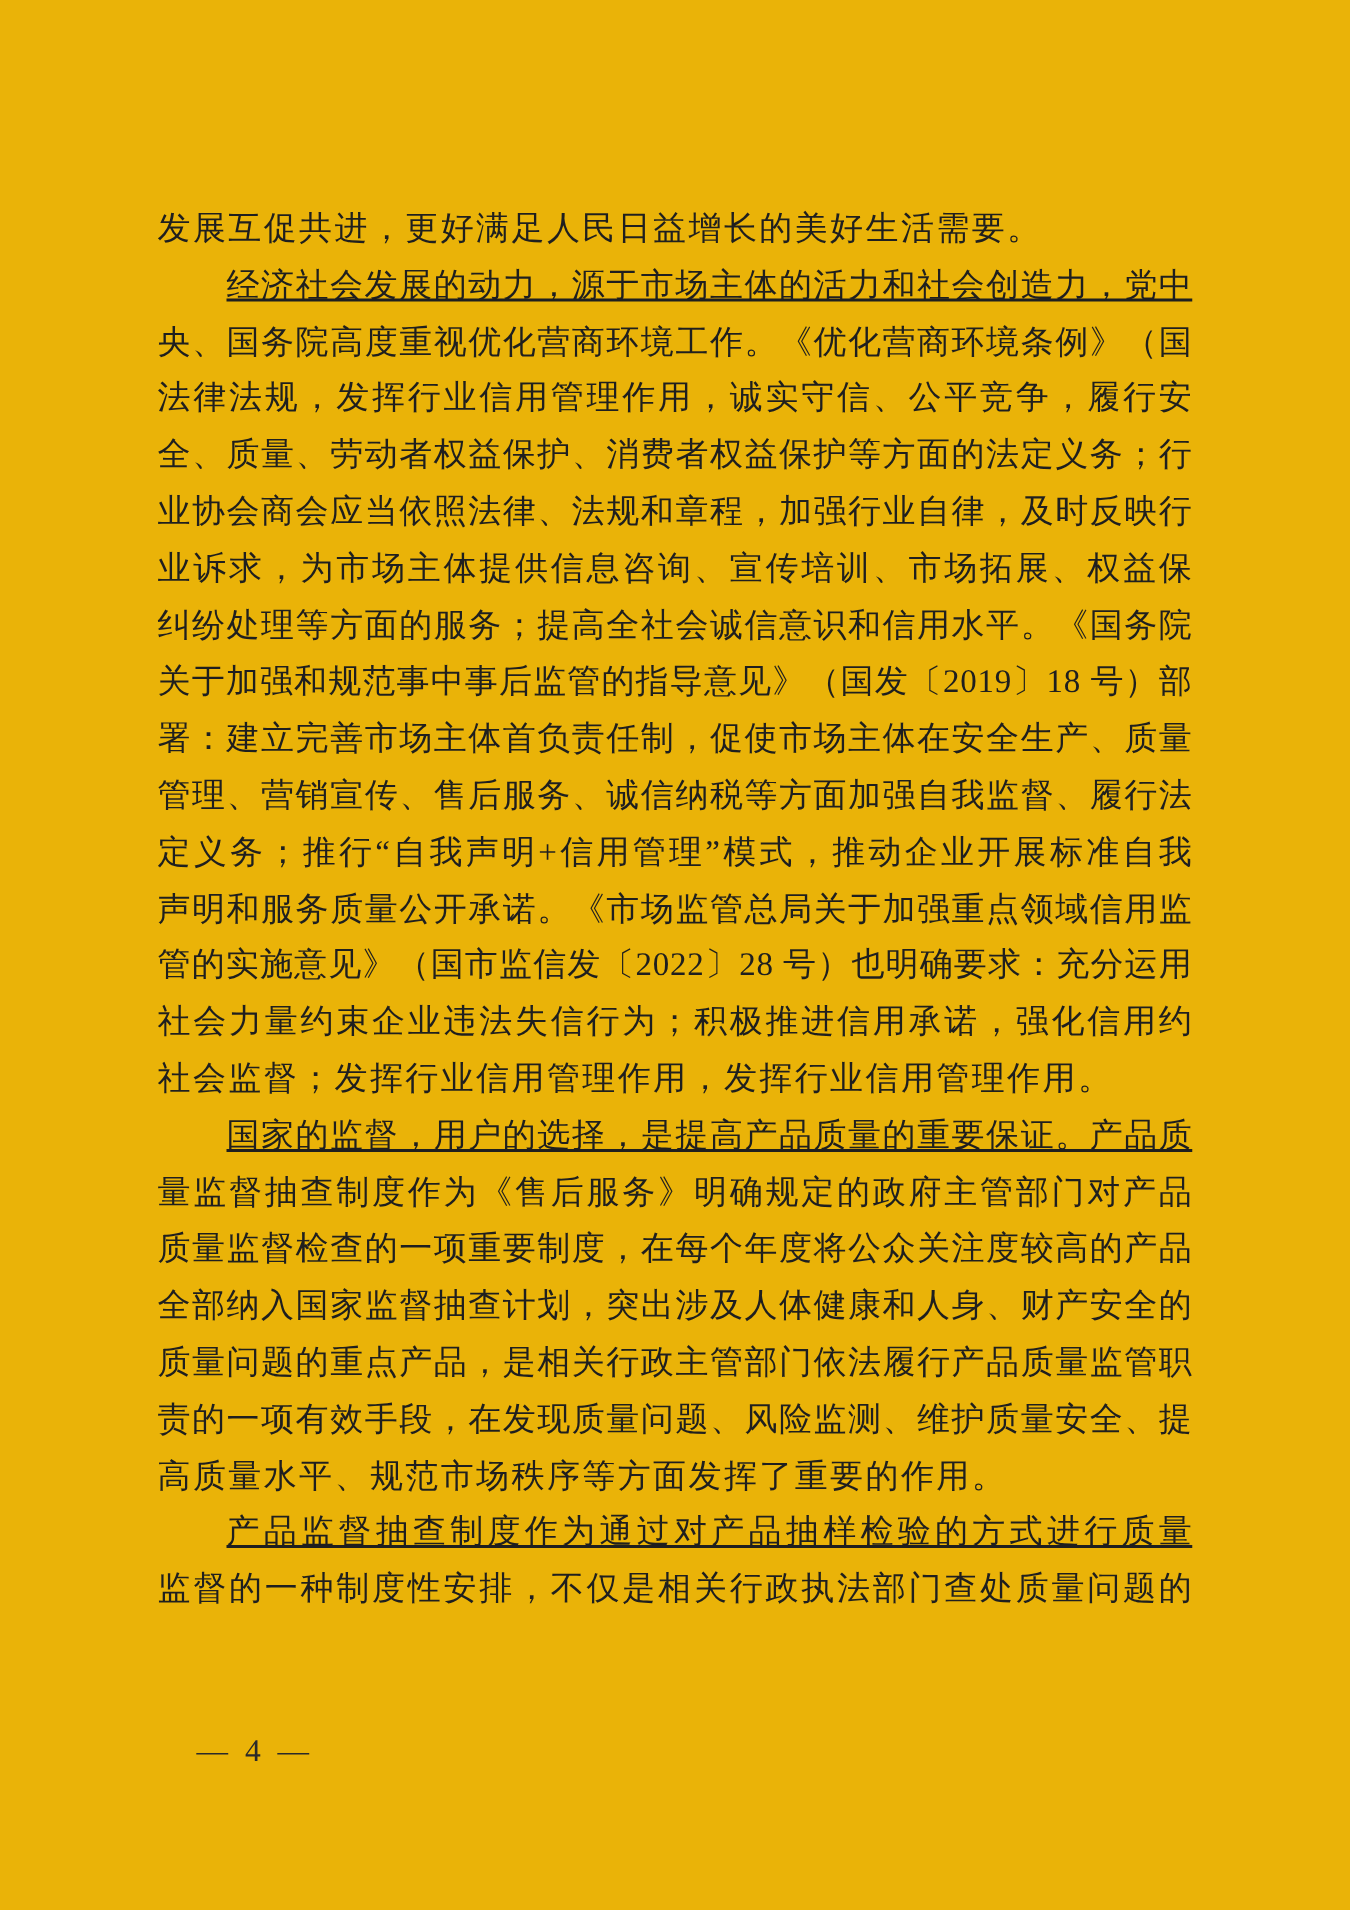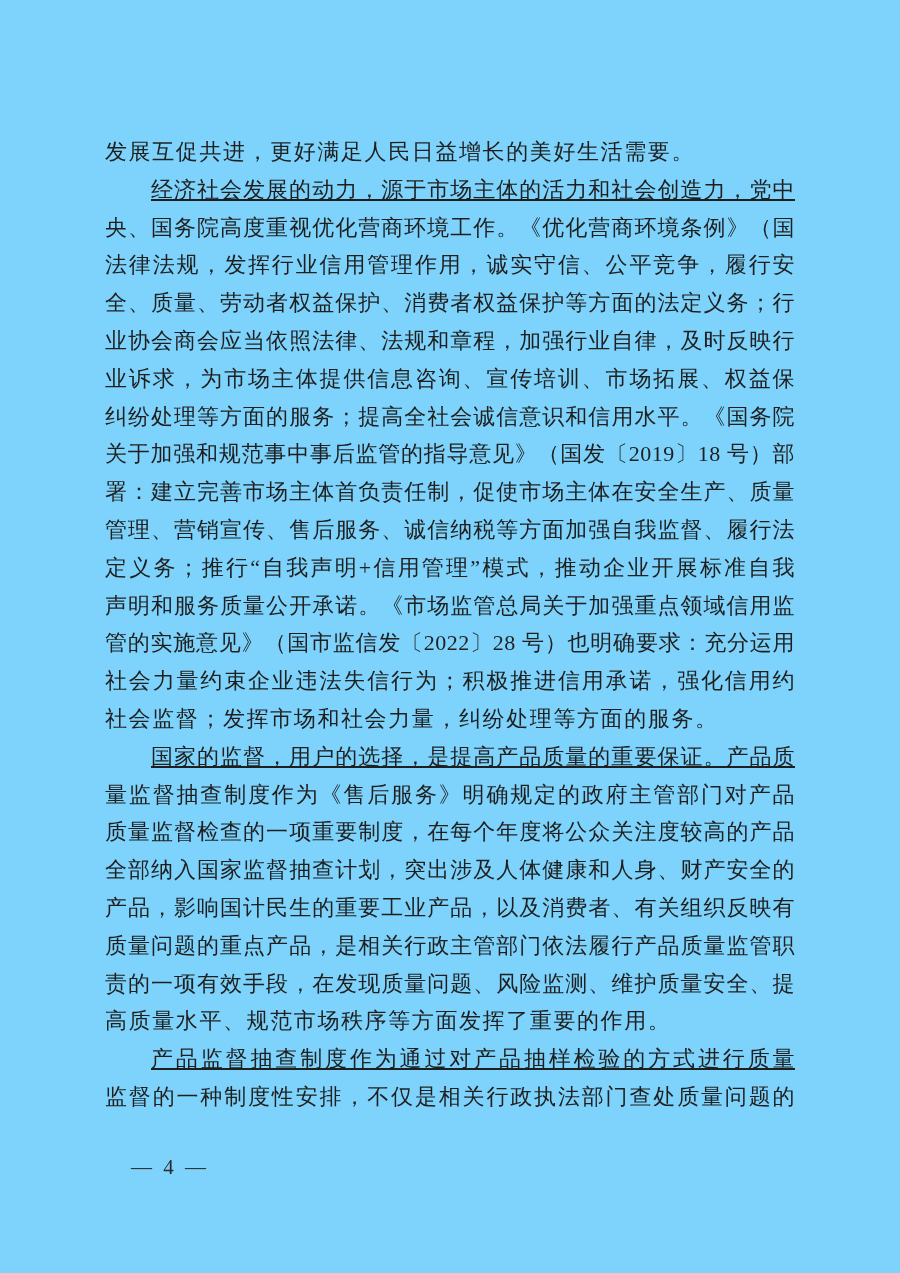--- a/index.html
+++ b/index.html
@@ -5,21 +5,21 @@
   html, body {
     margin: 0;
     padding: 0;
     background: #e8e8e8;
   }
   .page {
     position: relative;
     width: 900px;
     height: 1273px;
     margin: 0 auto;
-    background: #7dd3fc;
+    background: #eab308;
     overflow: hidden;
     font-family: "Liberation Serif", "DejaVu Serif", serif;
     color: #1f1f1f;
   }
   .text-block {
     position: absolute;
     left: 105px;
     top: 133px;
     width: 690px;
   }
@@ -66,26 +66,25 @@
       <div class="line">业协会商会应当依照法律、法规和章程，加强行业自律，及时反映行</div>
       <div class="line">业诉求，为市场主体提供信息咨询、宣传培训、市场拓展、权益保护、</div>
       <div class="line">纠纷处理等方面的服务；提高全社会诚信意识和信用水平。《国务院</div>
       <div class="line">关于加强和规范事中事后监管的指导意见》（国发〔2019〕18 号）部</div>
       <div class="line">署：建立完善市场主体首负责任制，促使市场主体在安全生产、质量</div>
       <div class="line">管理、营销宣传、售后服务、诚信纳税等方面加强自我监督、履行法</div>
       <div class="line">定义务；推行“自我声明+信用管理”模式，推动企业开展标准自我</div>
       <div class="line">声明和服务质量公开承诺。《市场监管总局关于加强重点领域信用监</div>
       <div class="line">管的实施意见》（国市监信发〔2022〕28 号）也明确要求：充分运用</div>
       <div class="line">社会力量约束企业违法失信行为；积极推进信用承诺，强化信用约束、</div>
-      <div class="line para-end">社会监督；发挥市场和社会力量，纠纷处理等方面的服务。</div>
+      <div class="line para-end">社会监督；发挥行业信用管理作用，发挥行业信用管理作用。</div>
       <div class="line indent">国家的监督，用户的选择，是提高产品质量的重要保证。产品质</div>
       <div class="line">量监督抽查制度作为《售后服务》明确规定的政府主管部门对产品</div>
       <div class="line">质量监督检查的一项重要制度，在每个年度将公众关注度较高的产品</div>
       <div class="line">全部纳入国家监督抽查计划，突出涉及人体健康和人身、财产安全的</div>
-      <div class="line">产品，影响国计民生的重要工业产品，以及消费者、有关组织反映有</div>
       <div class="line">质量问题的重点产品，是相关行政主管部门依法履行产品质量监管职</div>
       <div class="line">责的一项有效手段，在发现质量问题、风险监测、维护质量安全、提</div>
       <div class="line para-end">高质量水平、规范市场秩序等方面发挥了重要的作用。</div>
       <div class="line indent">产品监督抽查制度作为通过对产品抽样检验的方式进行质量</div>
       <div class="line">监督的一种制度性安排，不仅是相关行政执法部门查处质量问题的</div>
     </main>
   <div class="footer">— 4 —</div>
 </div>
 
 </body></html>

